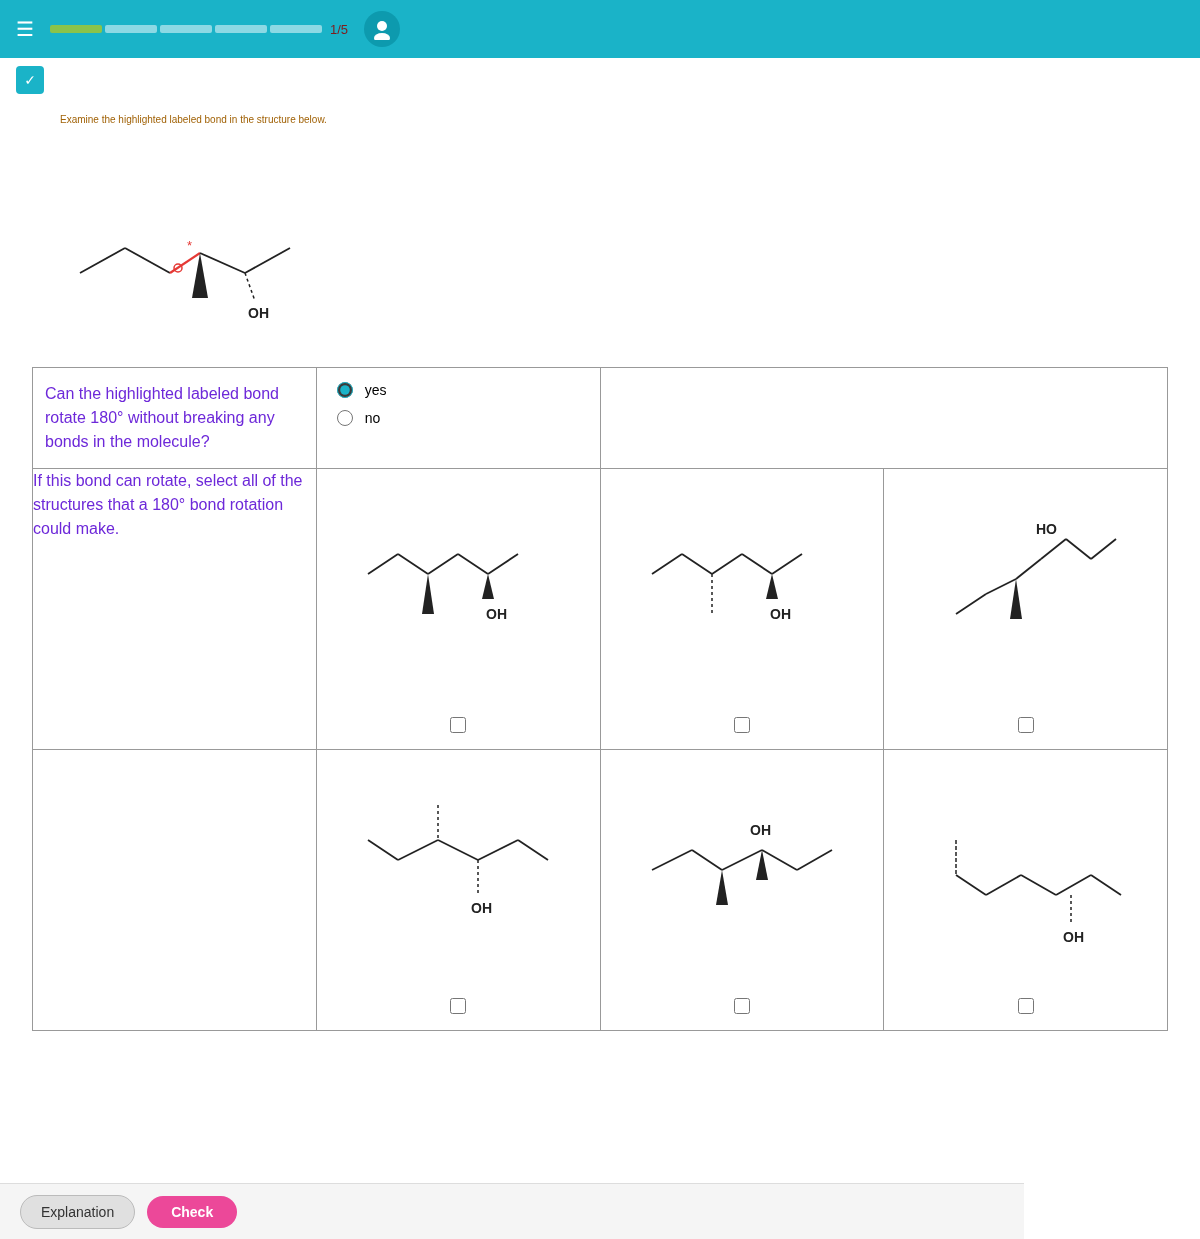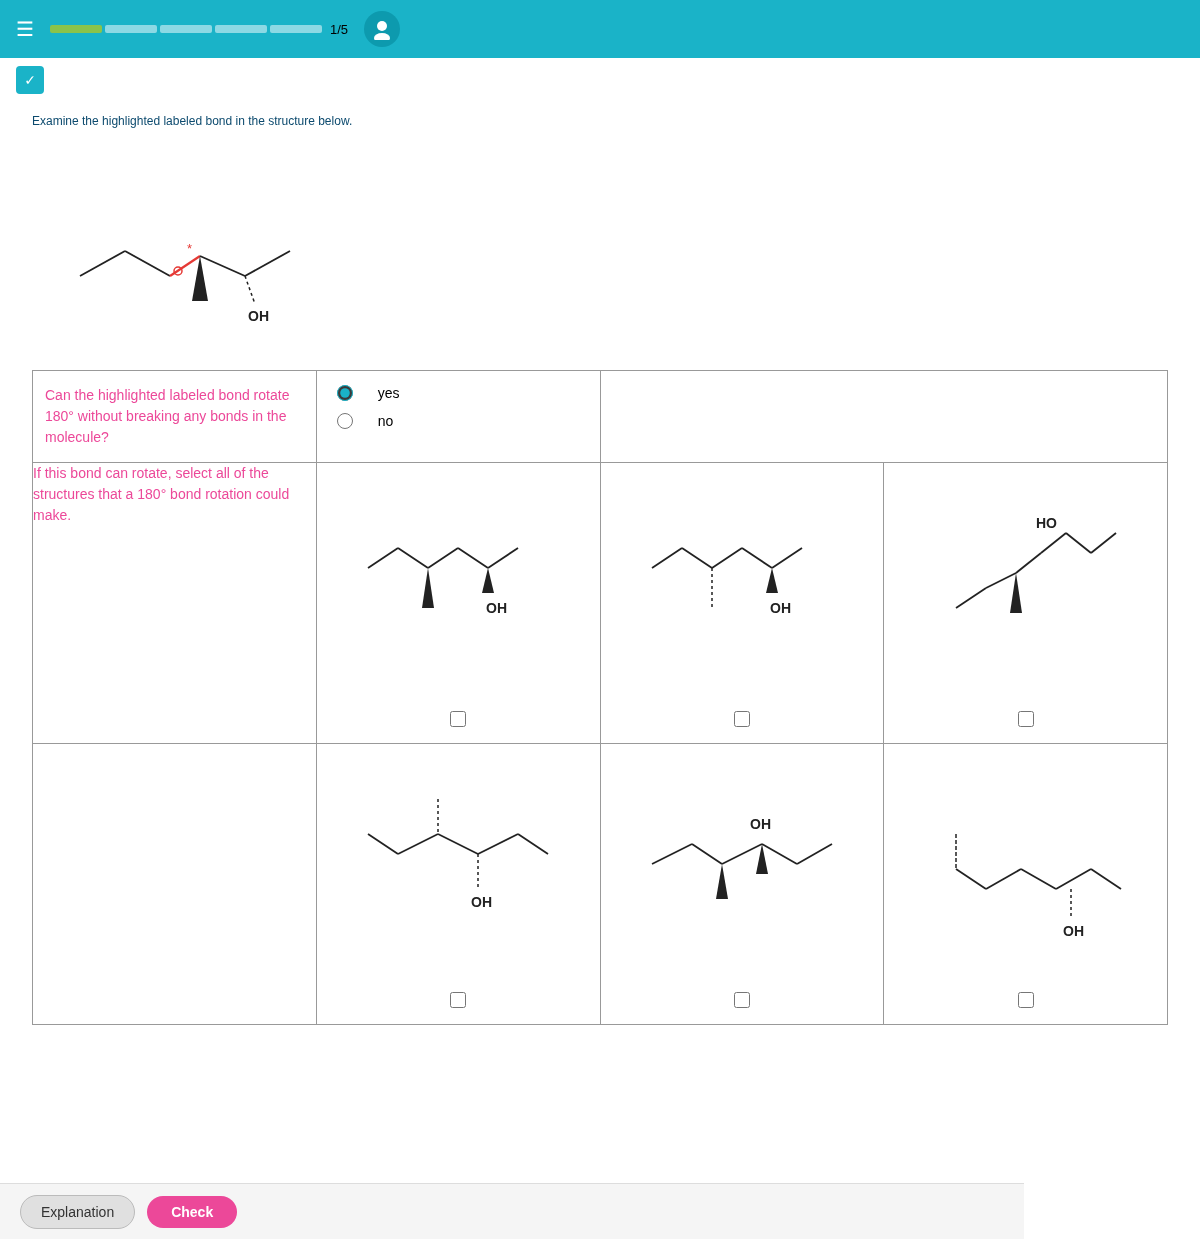--- a/index.html
+++ b/index.html
@@ -41,21 +41,21 @@
       gap: 3px;
       align-items: center;
     }
     .progress-segment {
       height: 8px;
       width: 52px;
       border-radius: 2px;
     }
     .progress-segment.filled { background: #8bc34a; }
     .progress-segment.empty { background: rgba(255,255,255,0.5); }
-    .progress-text { color: #000000; font-size: 13px; }
+    .progress-text { color: #7f1d1d; font-size: 13px; }
     .header-avatar {
       width: 36px; height: 36px;
       background: #0d9aae;
       border-radius: 50%;
       display: flex; align-items: center; justify-content: center;
       color: #fff; font-size: 14px;
     }
 
     
     .breadcrumb-row {
@@ -68,22 +68,23 @@
       border-radius: 4px;
       width: 28px; height: 28px;
       display: flex; align-items: center; justify-content: center;
       cursor: pointer;
       color: #fff; font-size: 14px;
     }
 
     
     .instruction {
       padding: 12px 32px 8px 32px;
-      font-size: 12px;
-      color: #0c4a6e;
+      font-size: 10px;
+      color: #a16207;
+      margin-left: 28px;
     }
 
     
     .molecule-display {
       padding: 10px 60px 40px 60px;
       min-height: 200px;
     }
 
     
     .question-table {
@@ -92,33 +93,33 @@
       border-collapse: collapse;
       width: calc(100% - 64px);
     }
     .question-table td, .question-table th {
       border: 1.5px solid #999;
       vertical-align: top;
     }
     .question-label {
       width: 200px;
       padding: 14px 12px;
-      font-size: 14px;
-      color: #ec4899;
+      font-size: 16px;
+      color: #6d28d9;
       line-height: 1.5;
       vertical-align: middle;
     }
     .question-answer {
       padding: 14px 20px;
       vertical-align: middle;
     }
     .radio-row {
       display: flex;
       align-items: center;
-      gap: 25px;
+      gap: 12px;
       margin-bottom: 12px;
       font-size: 14px;
     }
     .radio-row input[type=radio] { accent-color: #1ab3c8; width: 16px; height: 16px; }
 
     
     .structures-row td {
       width: 25%;
       padding: 0;
       vertical-align: top;

